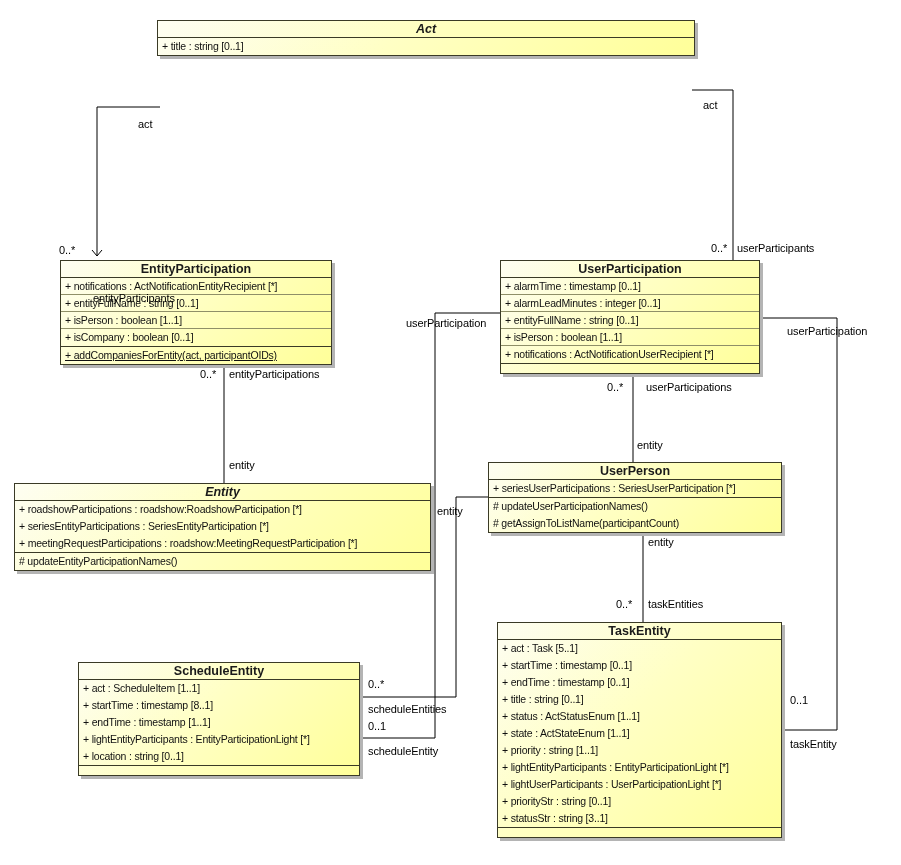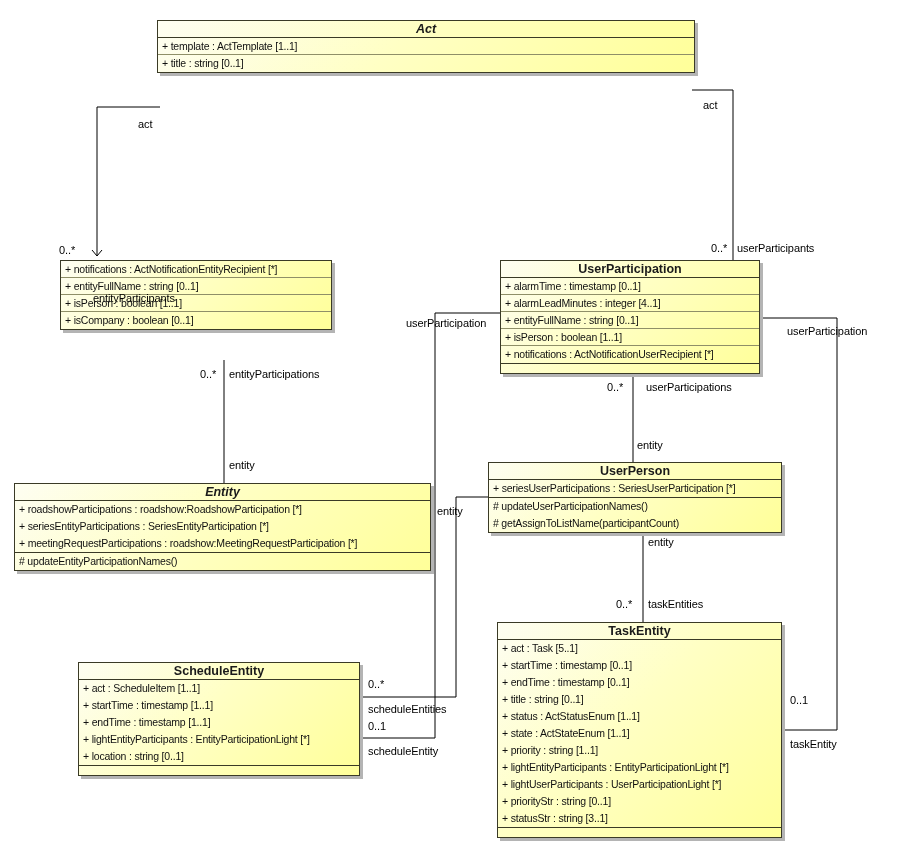--- a/index.html
+++ b/index.html
@@ -54,39 +54,42 @@
     <polyline points="633,369 633,466"></polyline>
     <polyline points="643,526 643,626"></polyline>
     <polyline points="503,313 435,313 435,738 355,738"></polyline>
     <polyline points="492,497 456,497 456,697 355,697"></polyline>
     <polyline points="757,318 837,318 837,730 778,730"></polyline>
   </svg>
 
   <div class="uml-class" style="left:157px; top:20px; width:538px;">
     <div class="uml-title abstract">Act</div>
     <div class="uml-section lined">
-        <div class="uml-member">+ template : ActTemplate [1..1]</div>
         <div class="uml-member">+ title : string [0..1]</div>
       </div>
   </div>
 
   <div class="uml-class" style="left:60px; top:260px; width:272px;">
+    <div class="uml-title">EntityParticipation</div>
     <div class="uml-section lined">
         <div class="uml-member">+ notifications : ActNotificationEntityRecipient [*]</div>
         <div class="uml-member">+ entityFullName : string [0..1]</div>
         <div class="uml-member">+ isPerson : boolean [1..1]</div>
         <div class="uml-member">+ isCompany : boolean [0..1]</div>
+      </div>
+    <div class="uml-section ops">
+        <div class="uml-member u">+ addCompaniesForEntity(act, participantOIDs)</div>
       </div>
   </div>
 
   <div class="uml-class" style="left:500px; top:260px; width:260px;">
     <div class="uml-title">UserParticipation</div>
     <div class="uml-section lined">
         <div class="uml-member">+ alarmTime : timestamp [0..1]</div>
-        <div class="uml-member">+ alarmLeadMinutes : integer [4..1]</div>
+        <div class="uml-member">+ alarmLeadMinutes : integer [0..1]</div>
         <div class="uml-member">+ entityFullName : string [0..1]</div>
         <div class="uml-member">+ isPerson : boolean [1..1]</div>
         <div class="uml-member">+ notifications : ActNotificationUserRecipient [*]</div>
       </div>
     <div class="uml-section ops empty-min"></div>
   </div>
 
   <div class="uml-class" style="left:14px; top:483px; width:417px;">
     <div class="uml-title abstract">Entity</div>
     <div class="uml-section">
@@ -107,21 +110,21 @@
     <div class="uml-section ops">
         <div class="uml-member"># updateUserParticipationNames()</div>
         <div class="uml-member"># getAssignToListName(participantCount)</div>
       </div>
   </div>
 
   <div class="uml-class" style="left:78px; top:662px; width:282px;">
     <div class="uml-title">ScheduleEntity</div>
     <div class="uml-section">
         <div class="uml-member">+ act : ScheduleItem [1..1]</div>
-        <div class="uml-member">+ startTime : timestamp [1..1]</div>
+        <div class="uml-member">+ startTime : timestamp [8..1]</div>
         <div class="uml-member">+ endTime : timestamp [1..1]</div>
         <div class="uml-member">+ lightEntityParticipants : EntityParticipationLight [*]</div>
         <div class="uml-member">+ location : string [0..1]</div>
       </div>
     <div class="uml-section ops empty-min"></div>
   </div>
 
   <div class="uml-class" style="left:497px; top:622px; width:285px;">
     <div class="uml-title">TaskEntity</div>
     <div class="uml-section">

